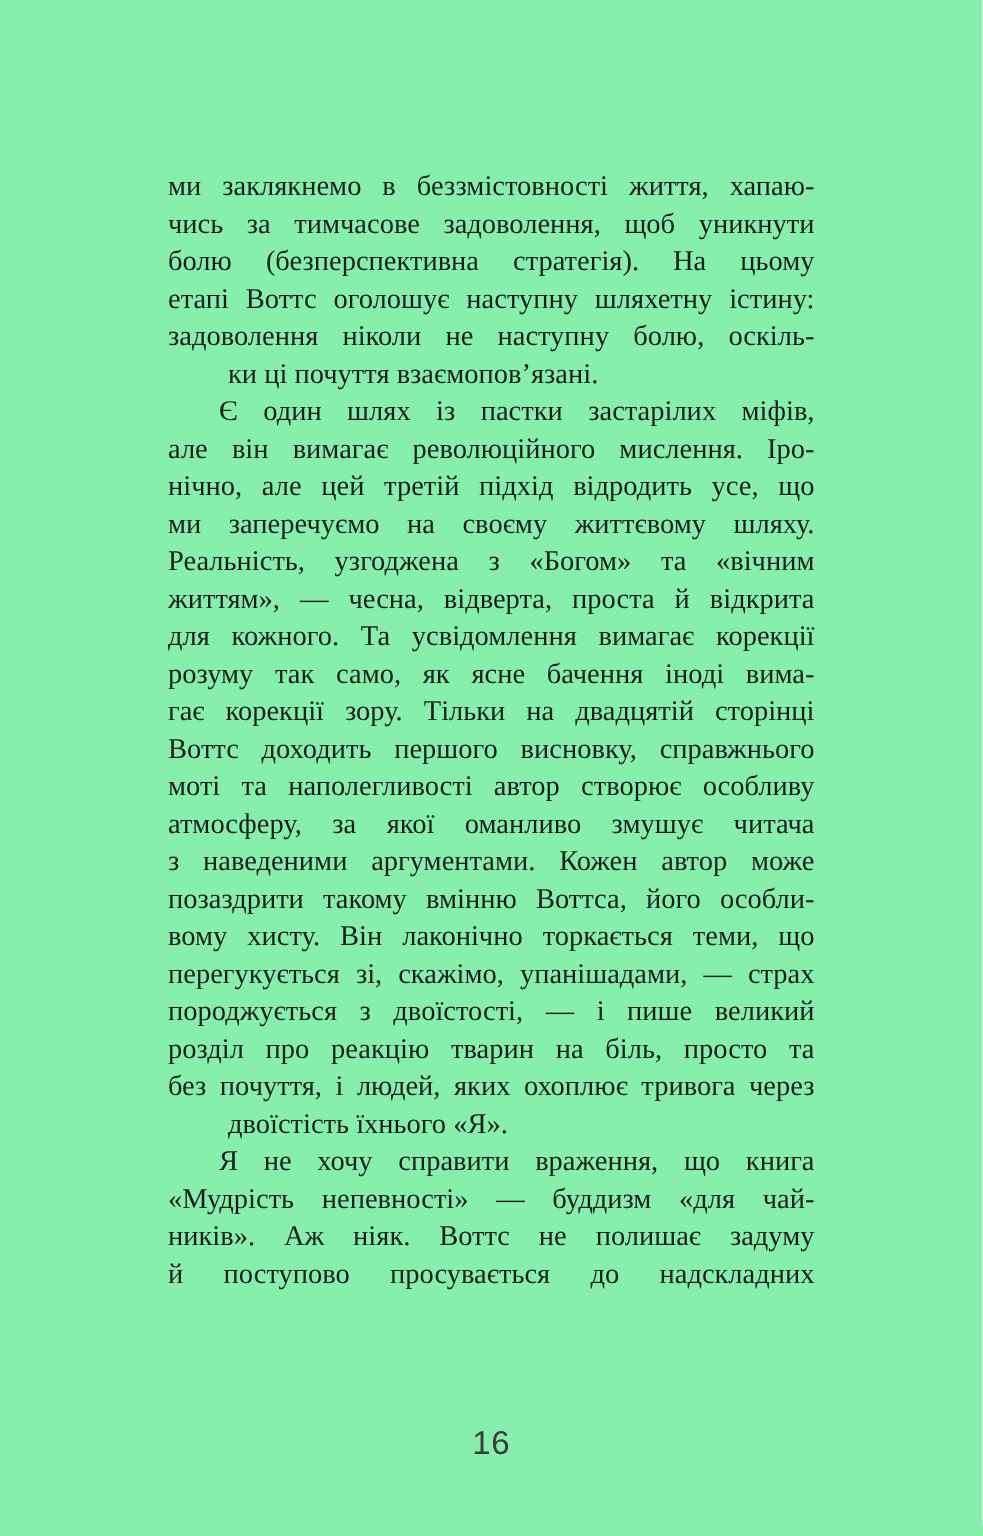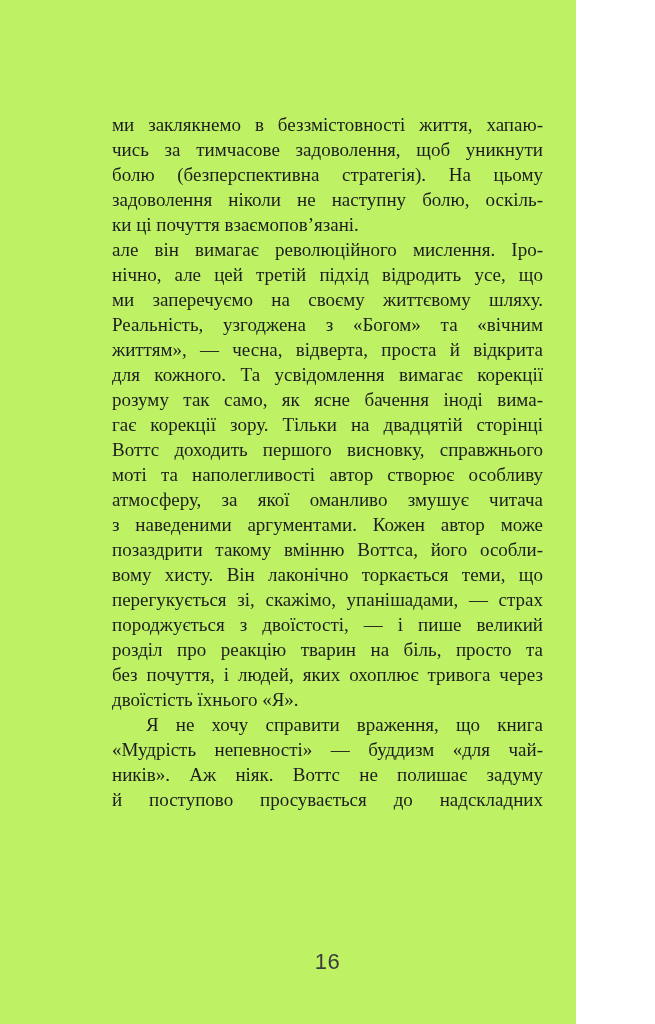--- a/index.html
+++ b/index.html
@@ -2,23 +2,23 @@
 <html lang="uk"><head>
 <meta charset="utf-8">
 <style>
   html, body {
     margin: 0;
     padding: 0;
     background: #ffffff;
   }
   .book-page {
     position: relative;
-    width: 576px;
+    width: 655px;
     height: 1024px;
-    background: #bef264;
+    background: #86efac;
     overflow: hidden;
   }
   .text-block {
     position: absolute;
     left: 112px;
     top: 112px;
     width: 431px;
     font-family: "Liberation Serif", "DejaVu Serif", serif;
     font-size: 19px;
     line-height: 25px;
@@ -31,20 +31,21 @@
   .line {
     text-align: justify;
     text-align-last: justify;
     min-height: 25px;
   }
   .line.indent {
     text-indent: 34px;
   }
   .line.last-left {
     text-align-last: left;
+    margin-left: 40px;
   }
   .page-footer {
     position: absolute;
     left: 0;
     top: 949px;
     width: 655px;
     text-align: center;
   }
   .page-number {
     font-family: "Liberation Sans", "DejaVu Sans", sans-serif;
@@ -56,24 +57,26 @@
 </style>
 </head>
 <body>
 
 <div class="book-page">
   <main class="text-block">
       <div class="paragraph">
         <div class="line">ми заклякнемо в беззмістовності життя, хапаю-</div>
         <div class="line">чись за тимчасове задоволення, щоб уникнути</div>
         <div class="line">болю (безперспективна стратегія). На цьому</div>
+        <div class="line">етапі Воттс оголошує наступну шляхетну істину:</div>
         <div class="line">задоволення ніколи не наступну болю, оскіль-</div>
         <div class="line last-left">ки ці почуття взаємопов’язані.</div>
       </div>
       <div class="paragraph">
+        <div class="line indent">Є один шлях із пастки застарілих міфів,</div>
         <div class="line">але він вимагає революційного мислення. Іро-</div>
         <div class="line">нічно, але цей третій підхід відродить усе, що</div>
         <div class="line">ми заперечуємо на своєму життєвому шляху.</div>
         <div class="line">Реальність, узгоджена з «Богом» та «вічним</div>
         <div class="line">життям», — чесна, відверта, проста й відкрита</div>
         <div class="line">для кожного. Та усвідомлення вимагає корекції</div>
         <div class="line">розуму так само, як ясне бачення іноді вима-</div>
         <div class="line">гає корекції зору. Тільки на двадцятій сторінці</div>
         <div class="line">Воттс доходить першого висновку, справжнього</div>
         <div class="line">моті та наполегливості автор створює особливу</div>

